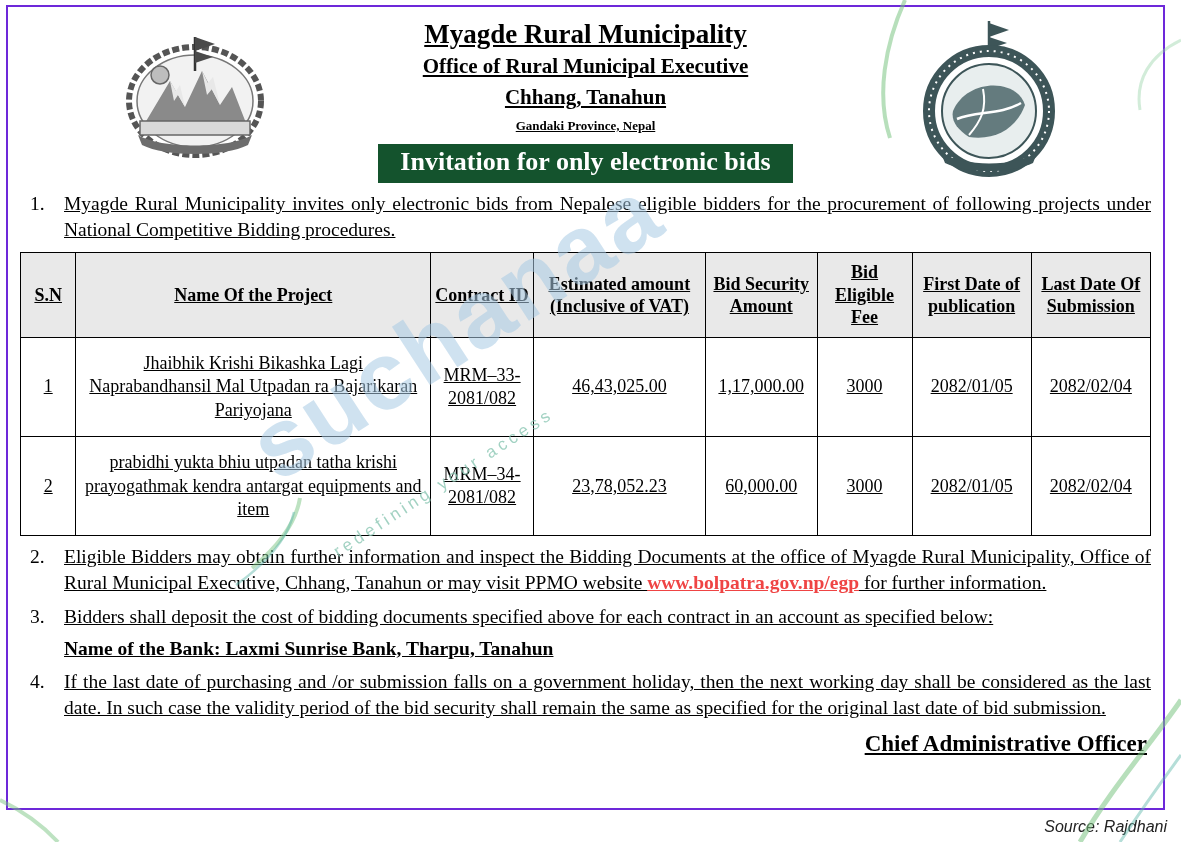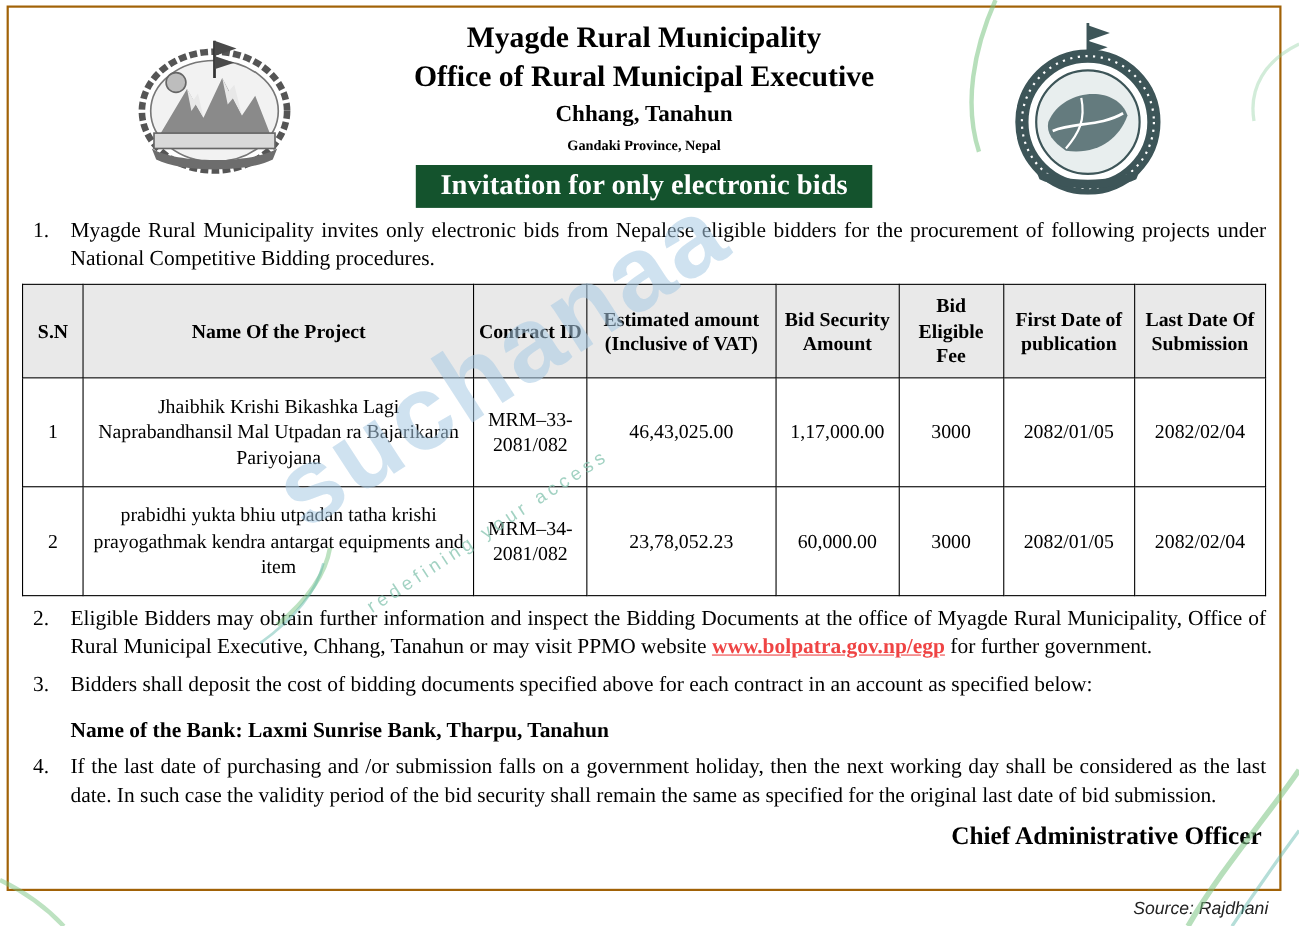--- a/index.html
+++ b/index.html
@@ -3,56 +3,56 @@
 <meta charset="utf-8">
 <style>
   html,body{margin:0;padding:0;}
   body{
     width:1181px;height:842px;position:relative;overflow:hidden;
     background:#ffffff;color:#000;
     font-family:"Liberation Serif","DejaVu Serif",serif;
   }
   .border-box{
     position:absolute;left:6px;top:5px;right:16px;bottom:32px;
-    border:2px solid #a16207;box-sizing:border-box;
-    padding:2px 12px 4px 12px;z-index:1;background:transparent;
+    border:2px solid #6d28d9;box-sizing:border-box;
+    padding:2px 12px 4px 12px;z-index:1;background:transparent;text-decoration:underline;
   }
   
   .header{position:relative;text-align:center;}
   .emblem{position:absolute;left:100px;top:4px;width:150px;height:140px;}
   .seal{position:absolute;right:95px;top:0;width:135px;height:158px;}
   .h-municipality{font-size:27px;font-weight:bold;margin-top:10px;}
-  .h-office{font-size:27px;font-weight:bold;margin-top:4px;}
+  .h-office{font-size:21px;font-weight:bold;margin-top:4px;}
   .h-place{font-size:21px;font-weight:bold;margin-top:6px;}
   .h-province{font-size:13px;font-weight:bold;margin-top:8px;}
   .banner-wrap{margin-top:10px;}
   .banner{
     display:inline-block;background:#14532d;color:#fff;
     font-size:26px;font-weight:bold;padding:3px 22px 6px 22px;
   }
   .pub-date{font-size:19px;font-weight:bold;margin-top:8px;white-space:pre-line;}
   
   .item{position:relative;padding-left:44px;text-align:justify;
         font-size:19.5px;line-height:1.32;margin-top:8px;}
   .item .num{position:absolute;left:10px;top:0;}
-  .subline{font-weight:bold;margin-top:16px;}
+  .subline{font-weight:bold;margin-top:6px;}
   .doc-link{font-weight:bold;text-decoration:underline;color:#ef4444;cursor:pointer;}
   
   table{width:100%;border-collapse:collapse;table-layout:fixed;
         margin-top:10px;margin-bottom:4px;}
   th,td{border:1.5px solid #000;text-align:center;vertical-align:middle;
         font-size:18px;overflow:hidden;}
   th{background:#e9e9e9;font-weight:bold;padding:8px 4px;line-height:1.25;}
   td{padding:14px 6px;line-height:1.3;}
   .prewrap{white-space:pre-line;}
   
   .signature{text-align:right;font-size:23px;font-weight:bold;
              margin-top:10px;padding-right:4px;}
   .source{
-    position:absolute;right:28px;bottom:6px;z-index:2;
+    position:absolute;right:14px;bottom:6px;z-index:2;
     font-family:"Liberation Sans","DejaVu Sans",sans-serif;
     font-style:italic;font-size:16px;color:#222;
   }
   
   .watermark{
     position:absolute;left:230px;top:410px;z-index:5;pointer-events:none;
     transform:rotate(-33deg);transform-origin:left top;
     font-family:"Liberation Sans","DejaVu Sans",sans-serif;
     font-size:96px;font-weight:bold;letter-spacing:3px;
     color:#a9cbe4;opacity:0.55;white-space:nowrap;
@@ -170,21 +170,21 @@
         <td>60,000.00</td>
         <td>3000</td>
         <td>2082/01/05</td>
         <td>2082/02/04</td>
       </tr>
     </tbody>
   </table>
 
   <div class="item">
     <span class="num">2.</span>
-    <span>Eligible Bidders may obtain further information and inspect the Bidding Documents at the office of Myagde Rural Municipality, Office of Rural Municipal Executive, Chhang, Tanahun or may visit PPMO website </span><span class="doc-link">www.bolpatra.gov.np/egp</span><span> for further government.</span>
+    <span>Eligible Bidders may obtain further information and inspect the Bidding Documents at the office of Myagde Rural Municipality, Office of Rural Municipal Executive, Chhang, Tanahun or may visit PPMO website </span><span class="doc-link">www.bolpatra.gov.np/egp</span><span> for further information.</span>
   </div>
 
   <div class="item">
     <span class="num">3.</span>
     <span>Bidders shall deposit the cost of bidding documents specified above for each contract in an account as specified below:</span>
     <div class="subline">Name of the Bank: Laxmi Sunrise Bank, Tharpu, Tanahun</div>
   </div>
 
   <div class="item">
     <span class="num">4.</span>

